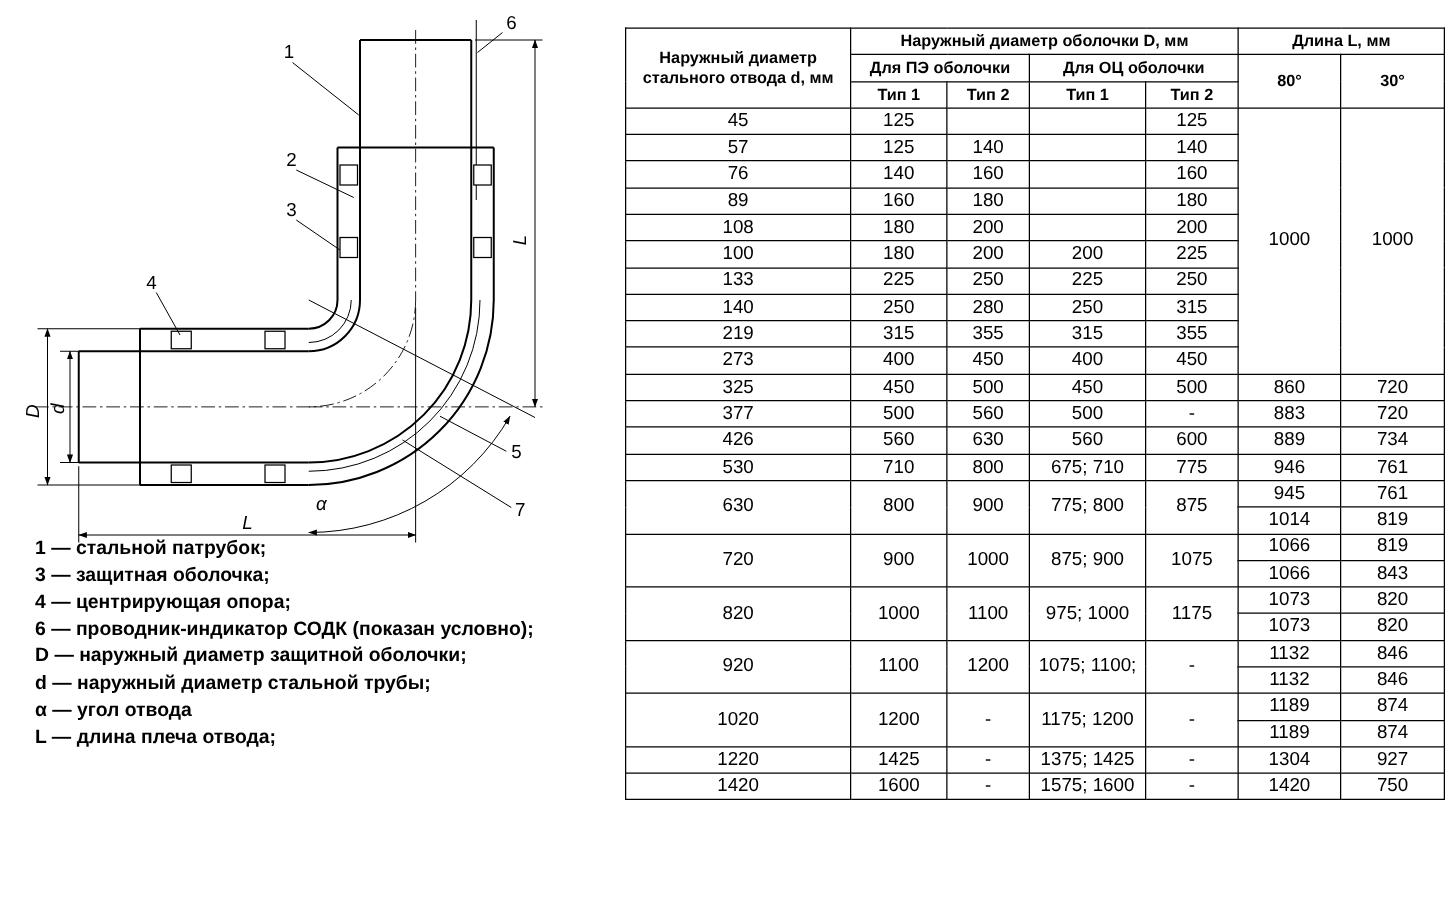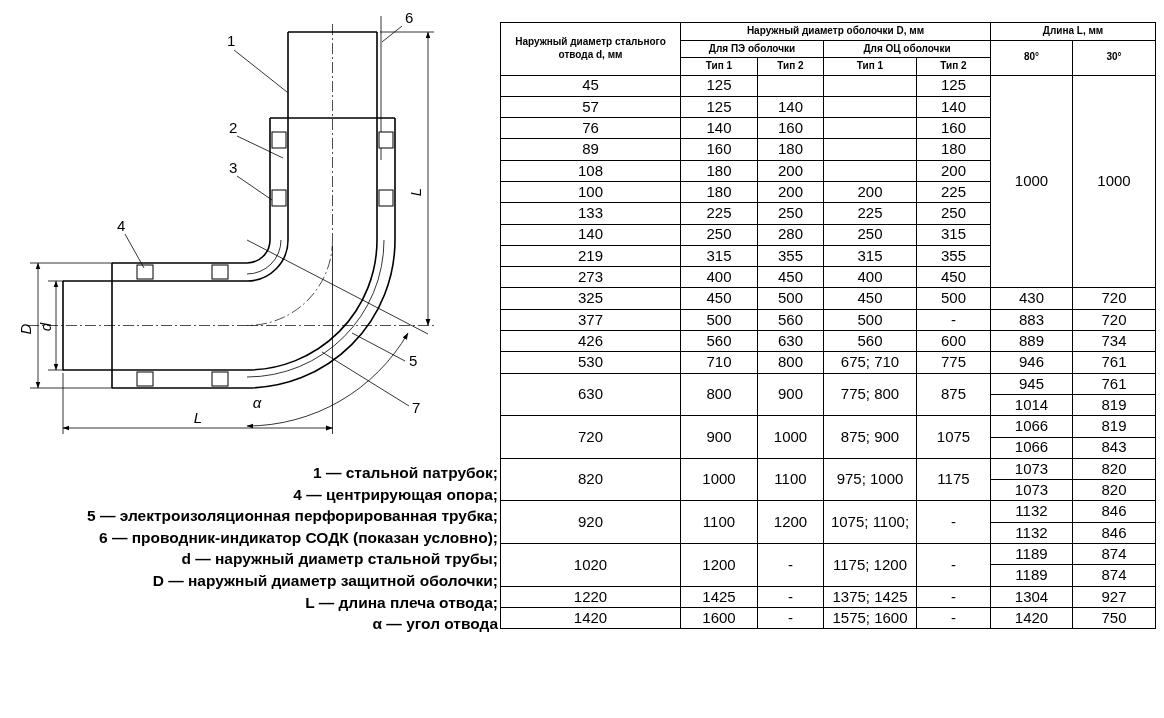--- a/index.html
+++ b/index.html
@@ -6,34 +6,34 @@
   body{
     width:1164px;height:718px;position:relative;overflow:hidden;
     background:#fff;color:#000;
     font-family:"Liberation Sans",sans-serif;
   }
   .drawing-panel{position:absolute;left:0;top:0;width:500px;height:450px;}
   .drawing-panel svg{display:block;}
   svg text{font-family:"Liberation Sans",sans-serif;font-size:15px;fill:#000;}
   svg .dimtxt{font-style:italic;font-size:15px;}
   .legend{
-    position:absolute;left:28px;top:462px;width:470px;
-    font-size:15.5px;line-height:21.6px;font-weight:bold;text-align:right;
+    position:absolute;left:28px;top:428px;width:470px;
+    font-size:15.5px;line-height:21.6px;font-weight:bold;
   }
   .legend-line{white-space:nowrap;}
 
   .table-panel{position:absolute;left:500px;top:22px;width:656px;}
   .table-panel table{
     border-collapse:collapse;table-layout:fixed;width:656px;
   }
   .table-panel th,.table-panel td{
     border:1px solid #000;text-align:center;vertical-align:middle;
   }
   .table-panel th{
-    font-weight:bold;font-size:10px;padding:2px 3px;line-height:1.25;
+    font-weight:bold;font-size:13px;padding:2px 3px;line-height:1.25;
   }
   .table-panel td{
     font-size:15px;height:20.3px;padding:0 2px;line-height:1.1;
   }
 </style>
 </head>
 <body>
 
 <div class="drawing-panel">
   <svg width="500" height="450" viewBox="0 0 500 450">
@@ -147,27 +147,27 @@
     <text x="229" y="173">3</text>
     <text x="117" y="231">4</text>
     <text x="409" y="366">5</text>
     <text x="405" y="23">6</text>
     <text x="412" y="413">7</text>
   </svg>
 </div>
 
 <div class="legend">
   <div class="legend-line">1 — стальной патрубок;</div>
+  <div class="legend-line">3 — защитная оболочка;</div>
   <div class="legend-line">4 — центрирующая опора;</div>
-  <div class="legend-line">5 — электроизоляционная перфорированная трубка;</div>
   <div class="legend-line">6 — проводник-индикатор СОДК (показан условно);</div>
+  <div class="legend-line">D — наружный диаметр защитной оболочки;</div>
   <div class="legend-line">d — наружный диаметр стальной трубы;</div>
-  <div class="legend-line">D — наружный диаметр защитной оболочки;</div>
+  <div class="legend-line">α — угол отвода</div>
   <div class="legend-line">L — длина плеча отвода;</div>
-  <div class="legend-line">α — угол отвода</div>
 </div>
 
 <div class="table-panel">
   <table>
     <colgroup>
       <col style="width:180px">
       <col style="width:77px">
       <col style="width:66px">
       <col style="width:93px">
       <col style="width:74px">
@@ -265,21 +265,21 @@
           <td>450</td>
           <td>400</td>
           <td>450</td>
         </tr>
         <tr>
           <td>325</td>
           <td>450</td>
           <td>500</td>
           <td>450</td>
           <td>500</td>
-          <td>430</td>
+          <td>860</td>
           <td>720</td>
         </tr>
         <tr>
           <td>377</td>
           <td>500</td>
           <td>560</td>
           <td>500</td>
           <td>-</td>
           <td>883</td>
           <td>720</td>

